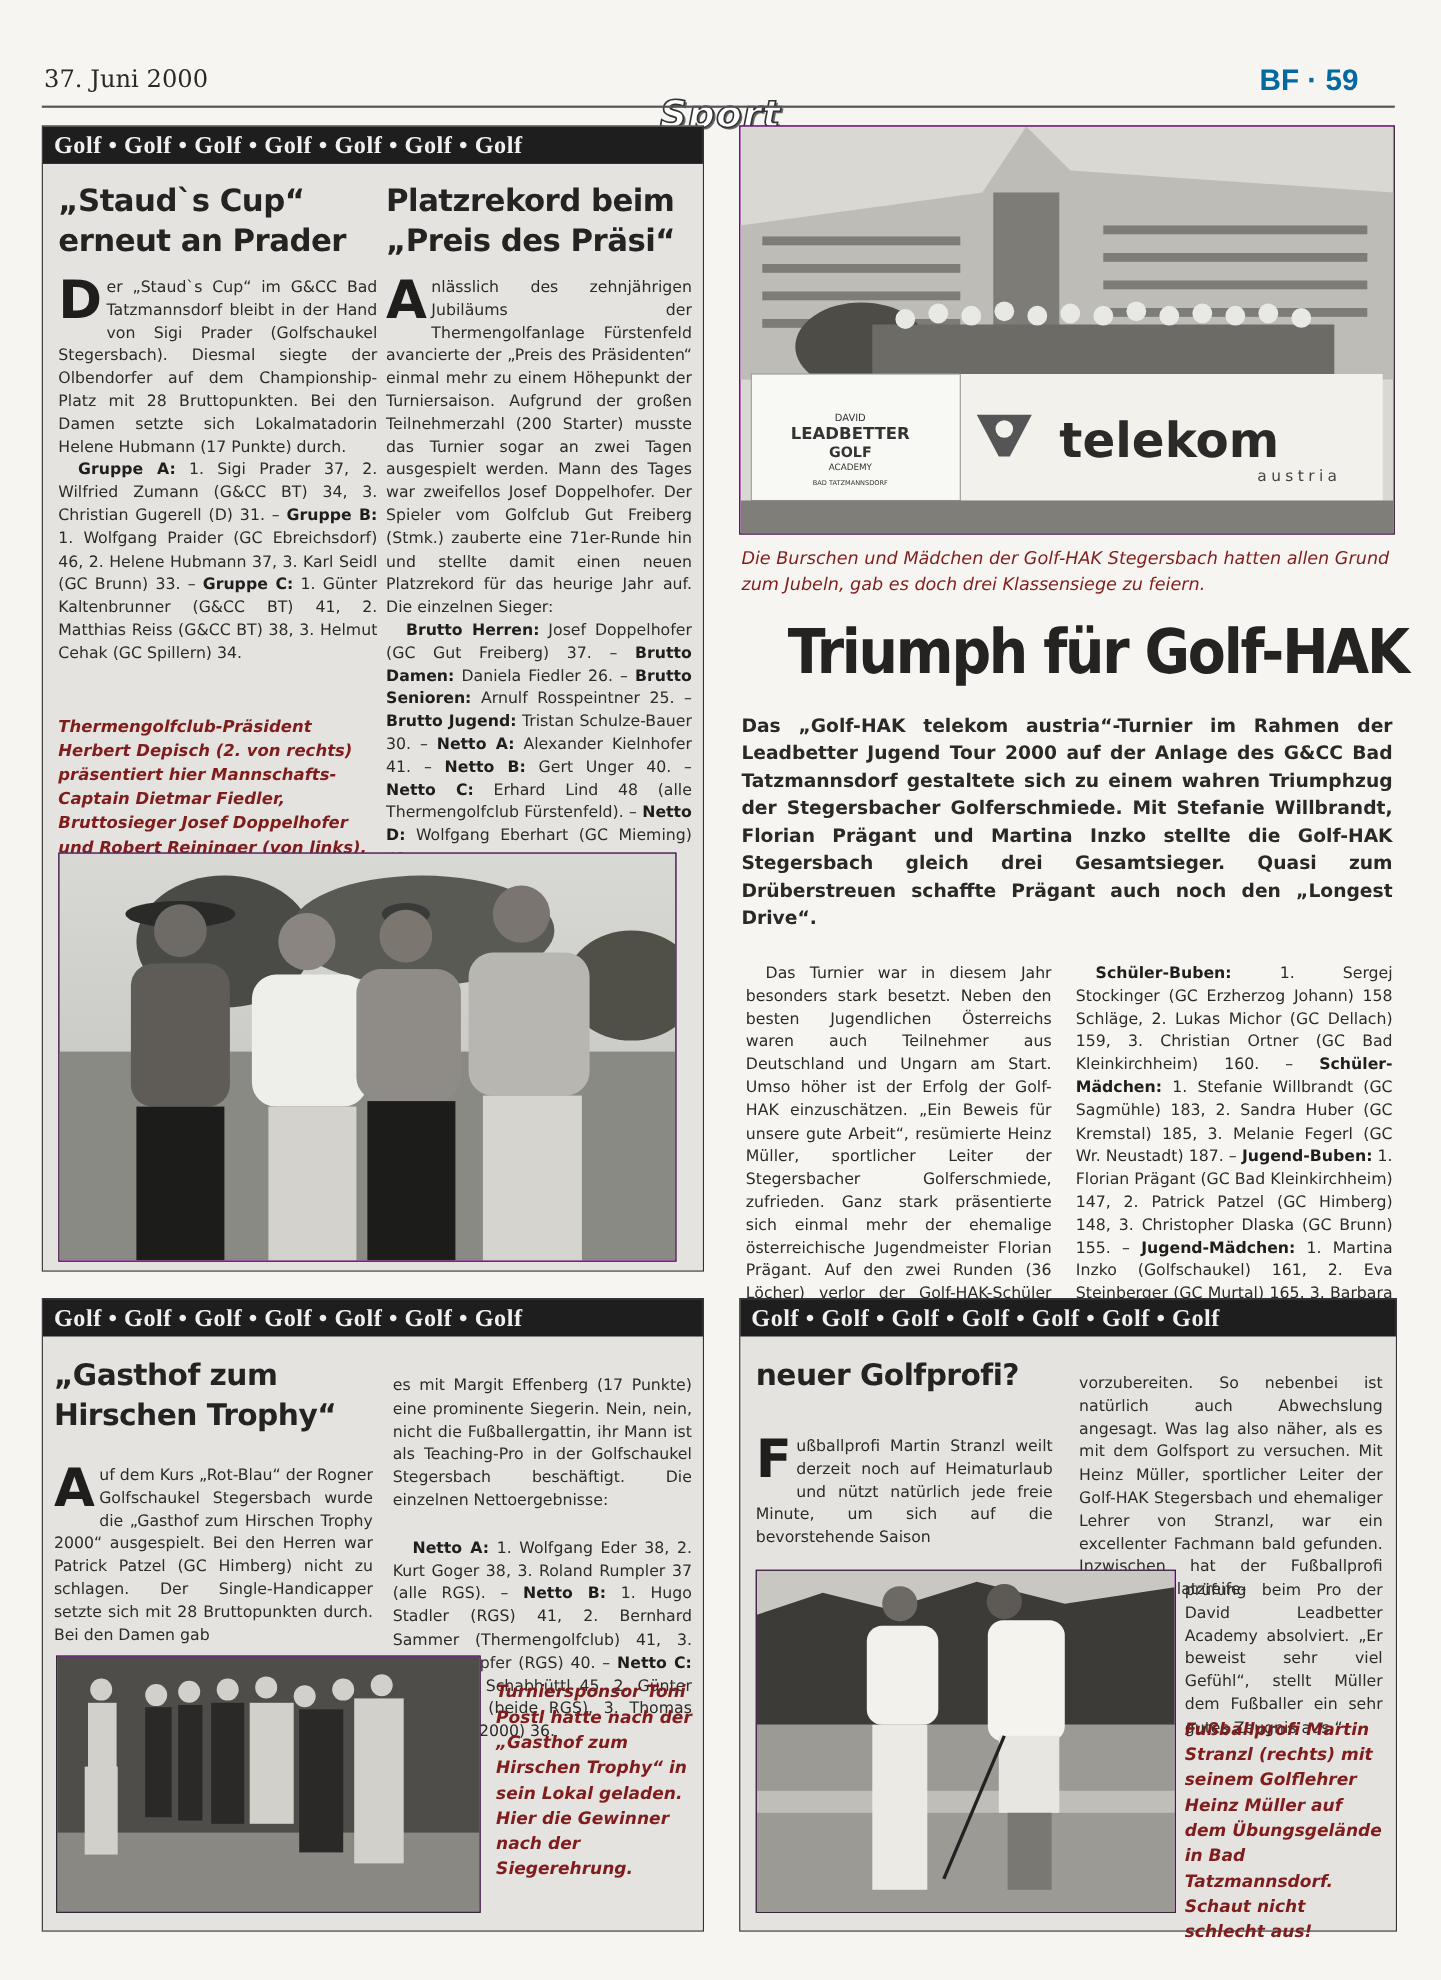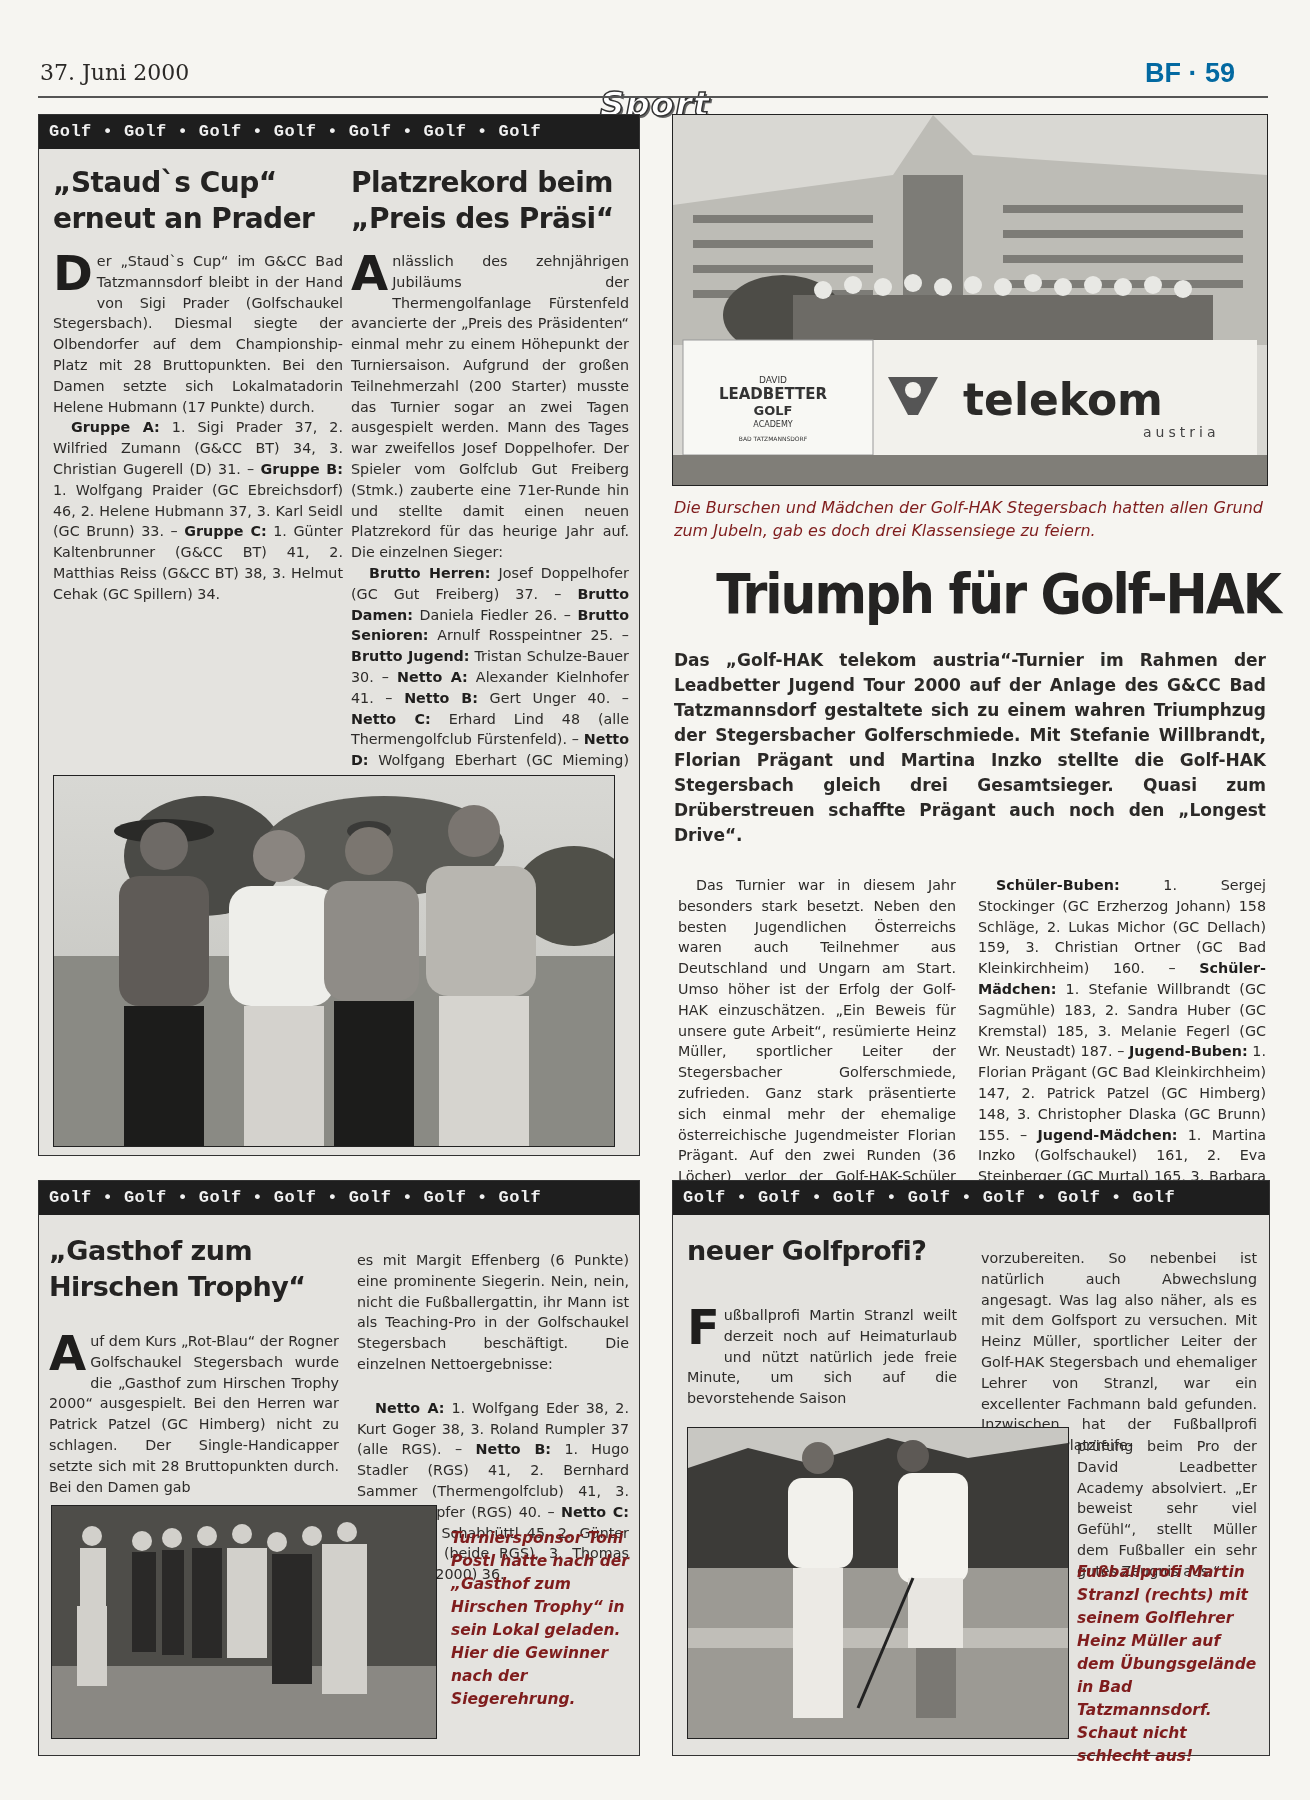--- a/index.html
+++ b/index.html
@@ -6,22 +6,22 @@
   body{width:1310px;height:1800px;background:#f6f5f1;position:relative;overflow:hidden;
        font-family:"DejaVu Sans",sans-serif;color:#2a2826;}
   .abs{position:absolute;}
   
   .date{left:40px;top:60px;font-family:"DejaVu Serif",serif;font-size:22px;color:#2b2927;}
   .section-title{left:600px;top:52px;font-family:"DejaVu Sans",sans-serif;font-weight:bold;font-style:italic;
        font-size:34px;color:#fff;-webkit-text-stroke:1.5px #333;text-shadow:2px 2px 0 #666;letter-spacing:1px;margin-top:32px;}
   .pageno{left:1145px;top:58px;font-family:"Liberation Sans",sans-serif;font-weight:bold;font-size:27px;color:#0369a1;}
   .header-rule{left:38px;top:96px;width:1230px;height:2px;background:#555;}
   
-  .golf-banner{background:#1e1e1e;color:#f0f0f0;font-family:Liberation Mono, monospace;
-       font-weight:bold;font-size:17px;line-height:34px;height:34px;padding-left:10px;white-space:nowrap;overflow:hidden;letter-spacing:0.5px;}
+  .golf-banner{background:#1e1e1e;color:#f0f0f0;font-family:Liberation Serif, serif;
+       font-weight:bold;font-size:22px;line-height:34px;height:34px;padding-left:10px;white-space:nowrap;overflow:hidden;letter-spacing:0.5px;}
   .gray-box{background:#e4e3df;border:1.5px solid #333;}
   .headline{font-family:"DejaVu Sans",sans-serif;font-weight:bold;color:#242322;letter-spacing:-0.5px;}
   .body-text{font-family:"DejaVu Sans",sans-serif;font-size:14.3px;line-height:20.8px;color:#2d2b29;text-align:justify;margin-top:23px;}
   .body-text b{color:#1f1e1d;}
   .dropcap{float:left;font-family:"DejaVu Sans",sans-serif;font-weight:bold;font-size:48px;line-height:40px;margin:2px 4px 0 0;color:#1f1e1d;}
   .caption{font-family:"DejaVu Sans",sans-serif;font-style:italic;font-weight:bold;font-size:15px;line-height:22px;color:#7f1d1d;}
   .photo{background:#d946ef;border:1.5px solid #222;overflow:hidden;}
   .indent{text-indent:18px;}
 </style>
 </head>
@@ -40,20 +40,21 @@
       <div>„Staud`s Cup“</div>
       <div>erneut an Prader</div>
     </div>
     <div class="body-text" style="margin-top:14px;">
       <span class="dropcap">D</span>
       <span>er „Staud`s Cup“ im G&amp;CC Bad Tatzmannsdorf bleibt in der Hand von Sigi Prader (Golfschaukel Stegersbach). Diesmal siegte der Olbendorfer auf dem Championship-Platz mit 28 Bruttopunkten. Bei den Damen setzte sich Lokalmatadorin Helene Hubmann (17 Punkte) durch.</span>
       <div class="indent">
         <b>Gruppe A:</b><span> 1. Sigi Prader 37, 2. Wilfried Zumann (G&amp;CC BT) 34, 3. Christian Gugerell (D) 31. – </span><b>Gruppe B:</b><span> 1. Wolfgang Praider (GC Ebreichsdorf) 46, 2. Helene Hubmann 37, 3. Karl Seidl (GC Brunn) 33. – </span><b>Gruppe C:</b><span> 1. Günter Kaltenbrunner (G&amp;CC BT) 41, 2. Matthias Reiss (G&amp;CC BT) 38, 3. Helmut Cehak (GC Spillern) 34.</span>
       </div>
     </div>
+    <div class="caption" style="margin-top:44px;">Thermengolfclub-Präsident Herbert Depisch (2. von rechts) präsentiert hier Mannschafts-Captain Dietmar Fiedler, Bruttosieger Josef Doppelhofer und Robert Reininger (von links).</div>
   </div>
 
   <div class="abs" style="left:312px;top:50px;width:278px;">
     <div class="headline" style="font-size:28px;line-height:36px;">
       <div>Platzrekord beim</div>
       <div>„Preis des Präsi“</div>
     </div>
     <div class="body-text" style="margin-top:14px;">
       <span class="dropcap">A</span>
       <span>nlässlich des zehnjährigen Jubiläums der Thermengolfanlage Fürstenfeld avancierte der „Preis des Präsidenten“ einmal mehr zu einem Höhepunkt der Turniersaison. Aufgrund der großen Teilnehmerzahl (200 Starter) musste das Turnier sogar an zwei Tagen ausgespielt werden. Mann des Tages war zweifellos Josef Doppelhofer. Der Spieler vom Golfclub Gut Freiberg (Stmk.) zauberte eine 71er-Runde hin und stellte damit einen neuen Platzrekord für das heurige Jahr auf. Die einzelnen Sieger:</span>
@@ -165,21 +166,21 @@
     <div class="headline" style="font-size:27px;line-height:36px;">
       <div>„Gasthof zum</div>
       <div>Hirschen Trophy“</div>
     </div>
     <div class="body-text" style="margin-top:26px;">
       <span class="dropcap">A</span>
       <span>uf dem Kurs „Rot-Blau“ der Rogner Golfschaukel Stegersbach wurde die „Gasthof zum Hirschen Trophy 2000“ ausgespielt. Bei den Herren war Patrick Patzel (GC Himberg) nicht zu schlagen. Der Single-Handicapper setzte sich mit 28 Bruttopunkten durch. Bei den Damen gab</span>
     </div>
   </div>
   <div class="abs" style="left:318px;top:46px;width:272px;">
-    <div class="body-text">es mit Margit Effenberg (6 Punkte) eine prominente Siegerin. Nein, nein, nicht die Fußballergattin, ihr Mann ist als Teaching-Pro in der Golfschaukel Stegersbach beschäftigt. Die einzelnen Nettoergebnisse:</div>
+    <div class="body-text">es mit Margit Effenberg (17 Punkte) eine prominente Siegerin. Nein, nein, nicht die Fußballergattin, ihr Mann ist als Teaching-Pro in der Golfschaukel Stegersbach beschäftigt. Die einzelnen Nettoergebnisse:</div>
     <div class="body-text indent">
       <b>Netto A:</b><span> 1. Wolfgang Eder 38, 2. Kurt Goger 38, 3. Roland Rumpler 37 (alle RGS). – </span><b>Netto B:</b><span> 1. Hugo Stadler (RGS) 41, 2. Bernhard Sammer (Thermengolfclub) 41, 3. Günter Holpfer (RGS) 40. – </span><b>Netto C:</b><span> 1. Wilfried Schabhüttl 45, 2. Günter Halvax 39 (beide RGS), 3. Thomas Patzel (GC 2000) 36.</span>
     </div>
   </div>
   <div class="abs photo" style="left:12px;top:324px;width:384px;height:232px;">
     <svg width="384" height="232" viewBox="0 0 384 232">
       <rect width="384" height="232" fill="#4e4d49"></rect>
       <rect y="160" width="384" height="72" fill="#8a8883"></rect>
       <g fill="#d2d0cb">
         <circle cx="40" cy="30" r="10"></circle>

